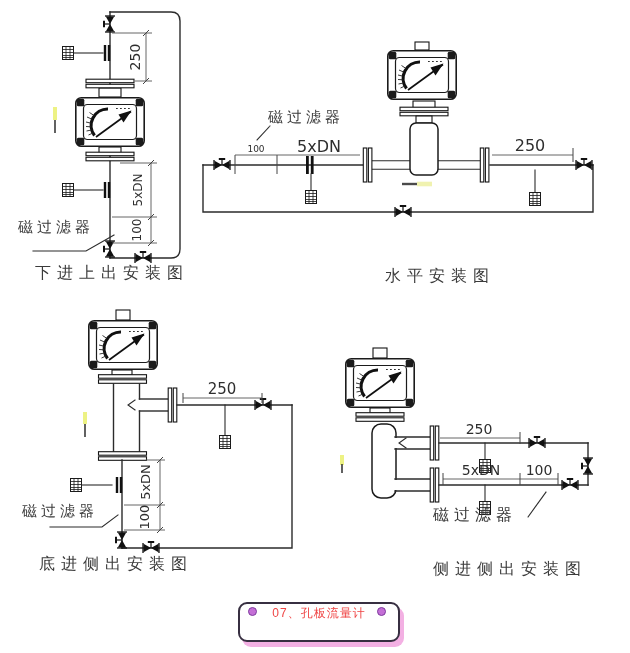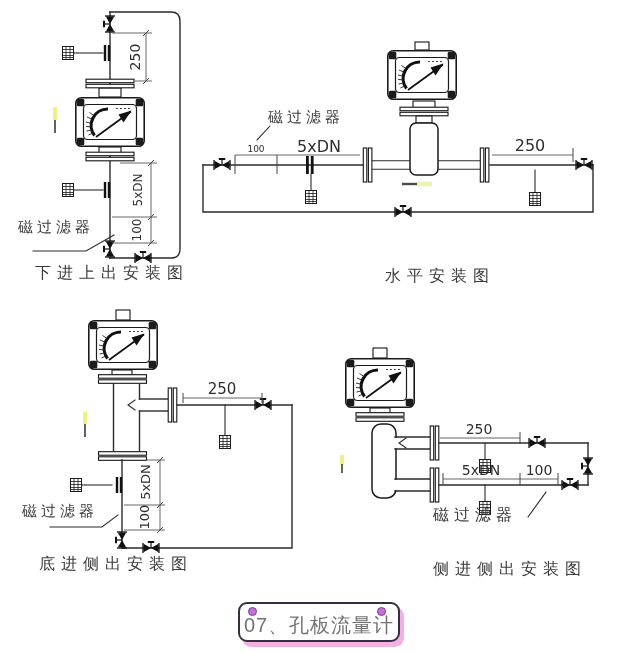--- a/index.html
+++ b/index.html
@@ -12,21 +12,21 @@
   .dl{stroke:#555;stroke-width:0.9;fill:none;}
   .tick{stroke:#444;stroke-width:1;fill:none;}
   .dimtxt{font-family:"DejaVu Sans",sans-serif;fill:#2e2e2e;}
   .cjk{font-family:"Liberation Serif",serif;fill:#3b3b3b;}
   .caption{font-size:16px;letter-spacing:6px;}
   .lbl{font-size:15px;letter-spacing:4px;}
   
   .footer-card{position:absolute;left:238px;top:602px;width:158px;height:36px;background:#fff;
     border:2px solid #372f41;border-radius:9px;box-shadow:4px 5px 0 0 #f3b0e3;
     display:flex;align-items:flex-end;justify-content:center;}
-  .footer-text{font-size:20px;color:#737373;line-height:1;padding-bottom:5px;letter-spacing:1px;}
+  .footer-text{font-size:12px;color:#ef4444;line-height:1;padding-bottom:21px;letter-spacing:1px;}
   .dot{position:absolute;top:3px;width:7px;height:7px;border-radius:50%;background:#c46fd6;border:1px solid #7e3b9e;}
   .dot-l{left:8px}.dot-r{right:12px}
 </style>
 </head>
 <body>
 
 <div id="stage">
 
 <svg width="0" height="0" style="position:absolute" aria-hidden="true">
   <defs>

